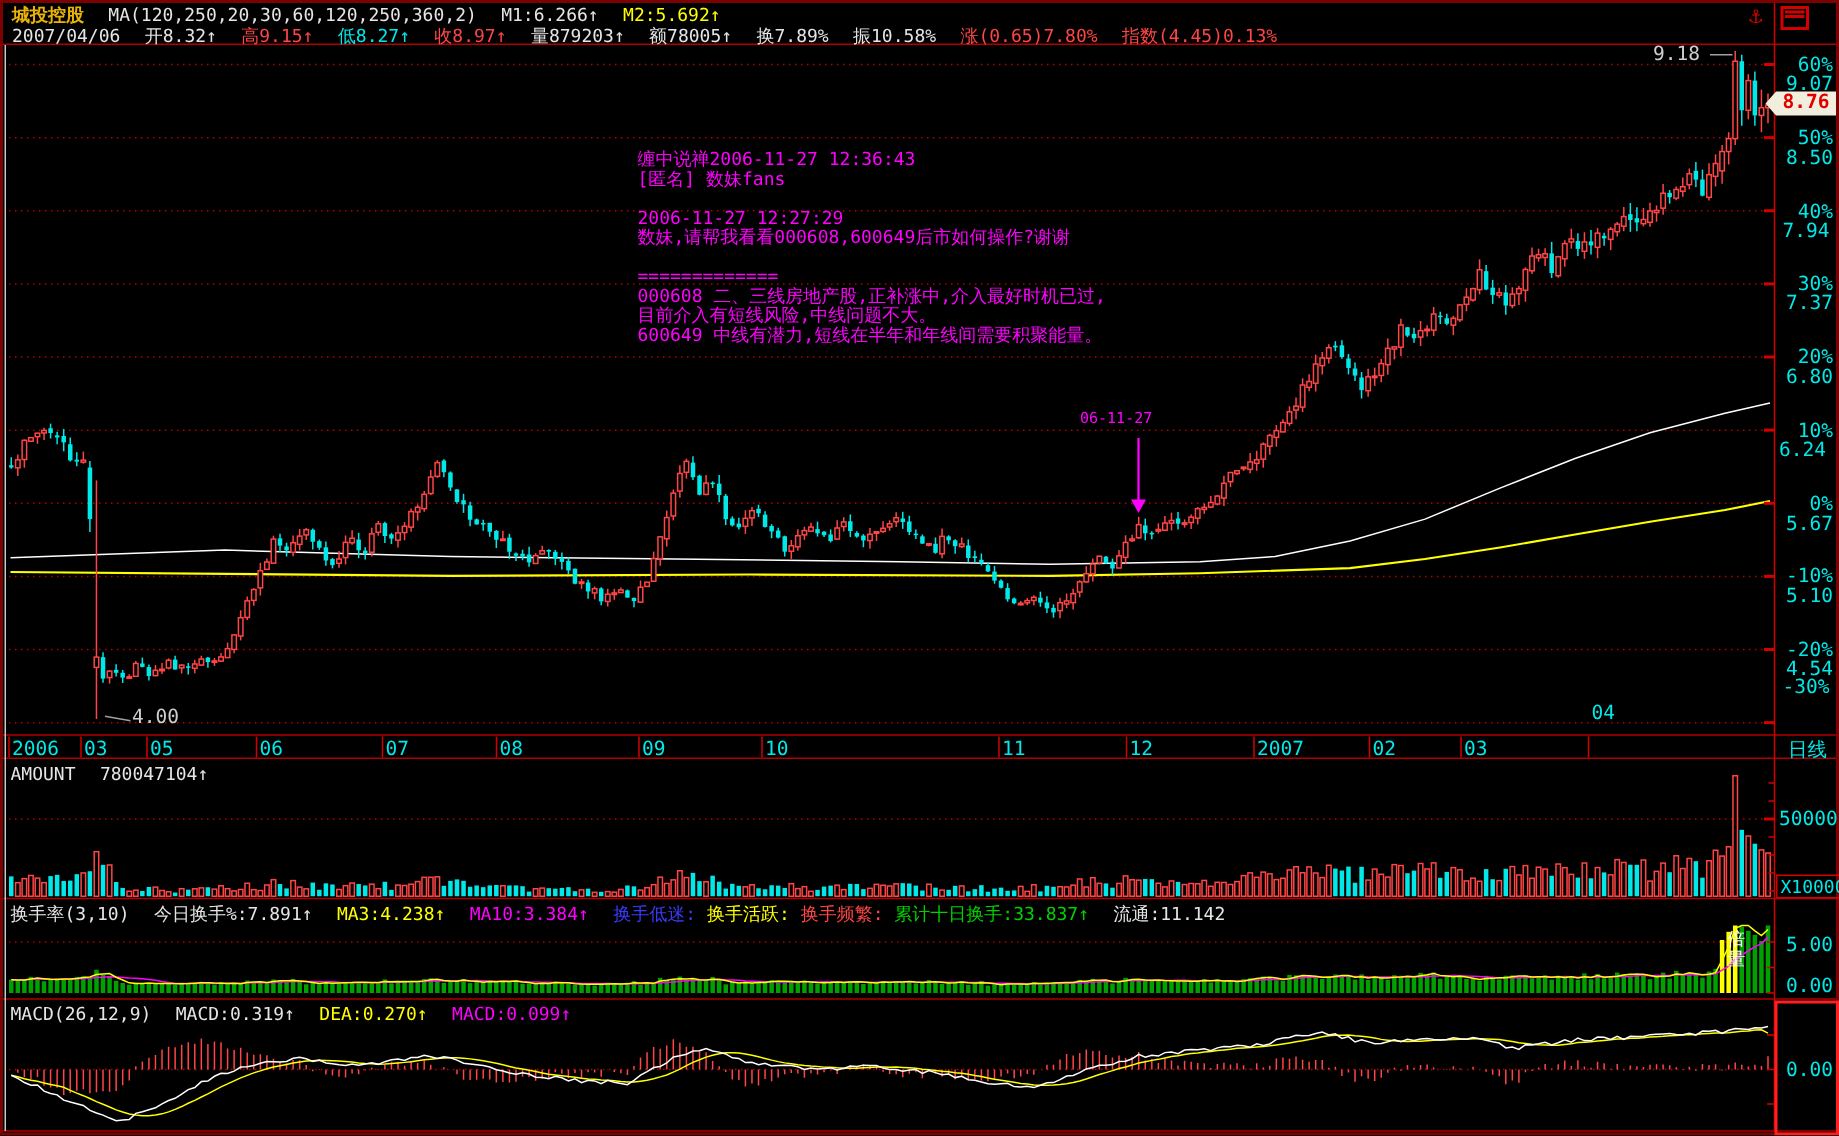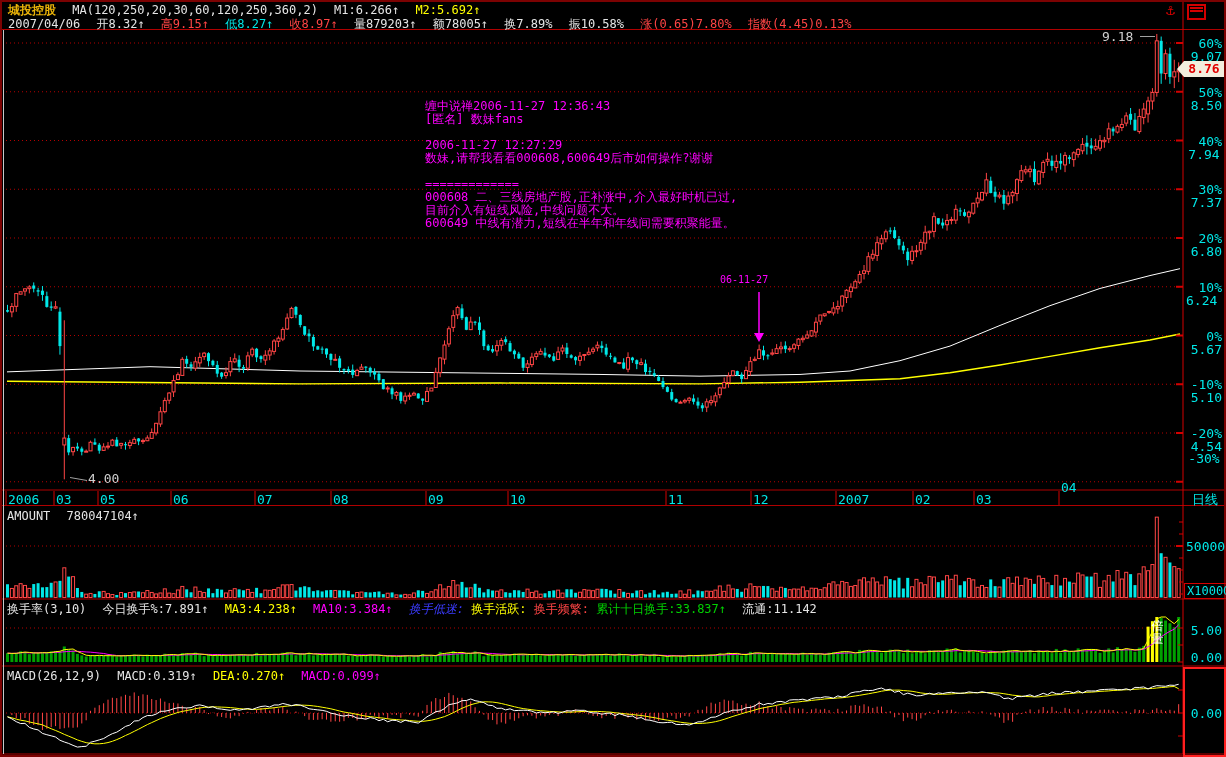--- a/index.html
+++ b/index.html
@@ -1508,21 +1508,21 @@
     <span class="seg w">780047104↑</span>
   </div>
   <div class="lbl cyan-lbl axcol" style="top:539px;">500000</div>
   <div class="lbl cyan-lbl boxed" style="left:1184px;top:583px;font-size:12px;">X10000</div>
 
   <div class="panel-hdr" style="top:601px;">
     <span class="seg w">换手率(3,10)</span>
     <span class="seg w">今日换手%:7.891↑</span>
     <span class="seg y">MA3:4.238↑</span>
     <span class="seg m">MA10:3.384↑</span>
-    <span class="seg b" style="margin-right:0;font-style:italic;">换手低迷:</span>
+    <span class="seg b" style="margin-right:0;">换手低迷:</span>
     <span class="seg y" style="margin-right:0;">换手活跃:</span>
     <span class="seg r" style="margin-right:0;">换手频繁:</span>
     <span class="seg g">累计十日换手:33.837↑</span>
     <span class="seg w">流通:11.142</span>
   </div>
   <div class="lbl cyan-lbl axcol" style="top:623px;">5.00</div>
   <div class="lbl cyan-lbl axcol" style="top:650px;">0.00</div>
   <div class="vtext">倍
 量</div>
 
@@ -1562,15 +1562,15 @@
       <div class="lbl cyan-lbl" style="left: 173px; top: 492px;">06</div>
       <div class="lbl cyan-lbl" style="left: 257px; top: 492px;">07</div>
       <div class="lbl cyan-lbl" style="left: 333px; top: 492px;">08</div>
       <div class="lbl cyan-lbl" style="left: 428px; top: 492px;">09</div>
       <div class="lbl cyan-lbl" style="left: 510px; top: 492px;">10</div>
       <div class="lbl cyan-lbl" style="left: 668px; top: 492px;">11</div>
       <div class="lbl cyan-lbl" style="left: 753px; top: 492px;">12</div>
       <div class="lbl cyan-lbl" style="left: 838px; top: 492px;">2007</div>
       <div class="lbl cyan-lbl" style="left: 915px; top: 492px;">02</div>
       <div class="lbl cyan-lbl" style="left: 976px; top: 492px;">03</div>
-      <div class="lbl cyan-lbl" style="left: 1061px; top: 480px;">04</div>
+      <div class="lbl cyan-lbl" style="left: 1061px; top: 468px;">04</div>
     </div>
 </div>
 
 </body></html>

